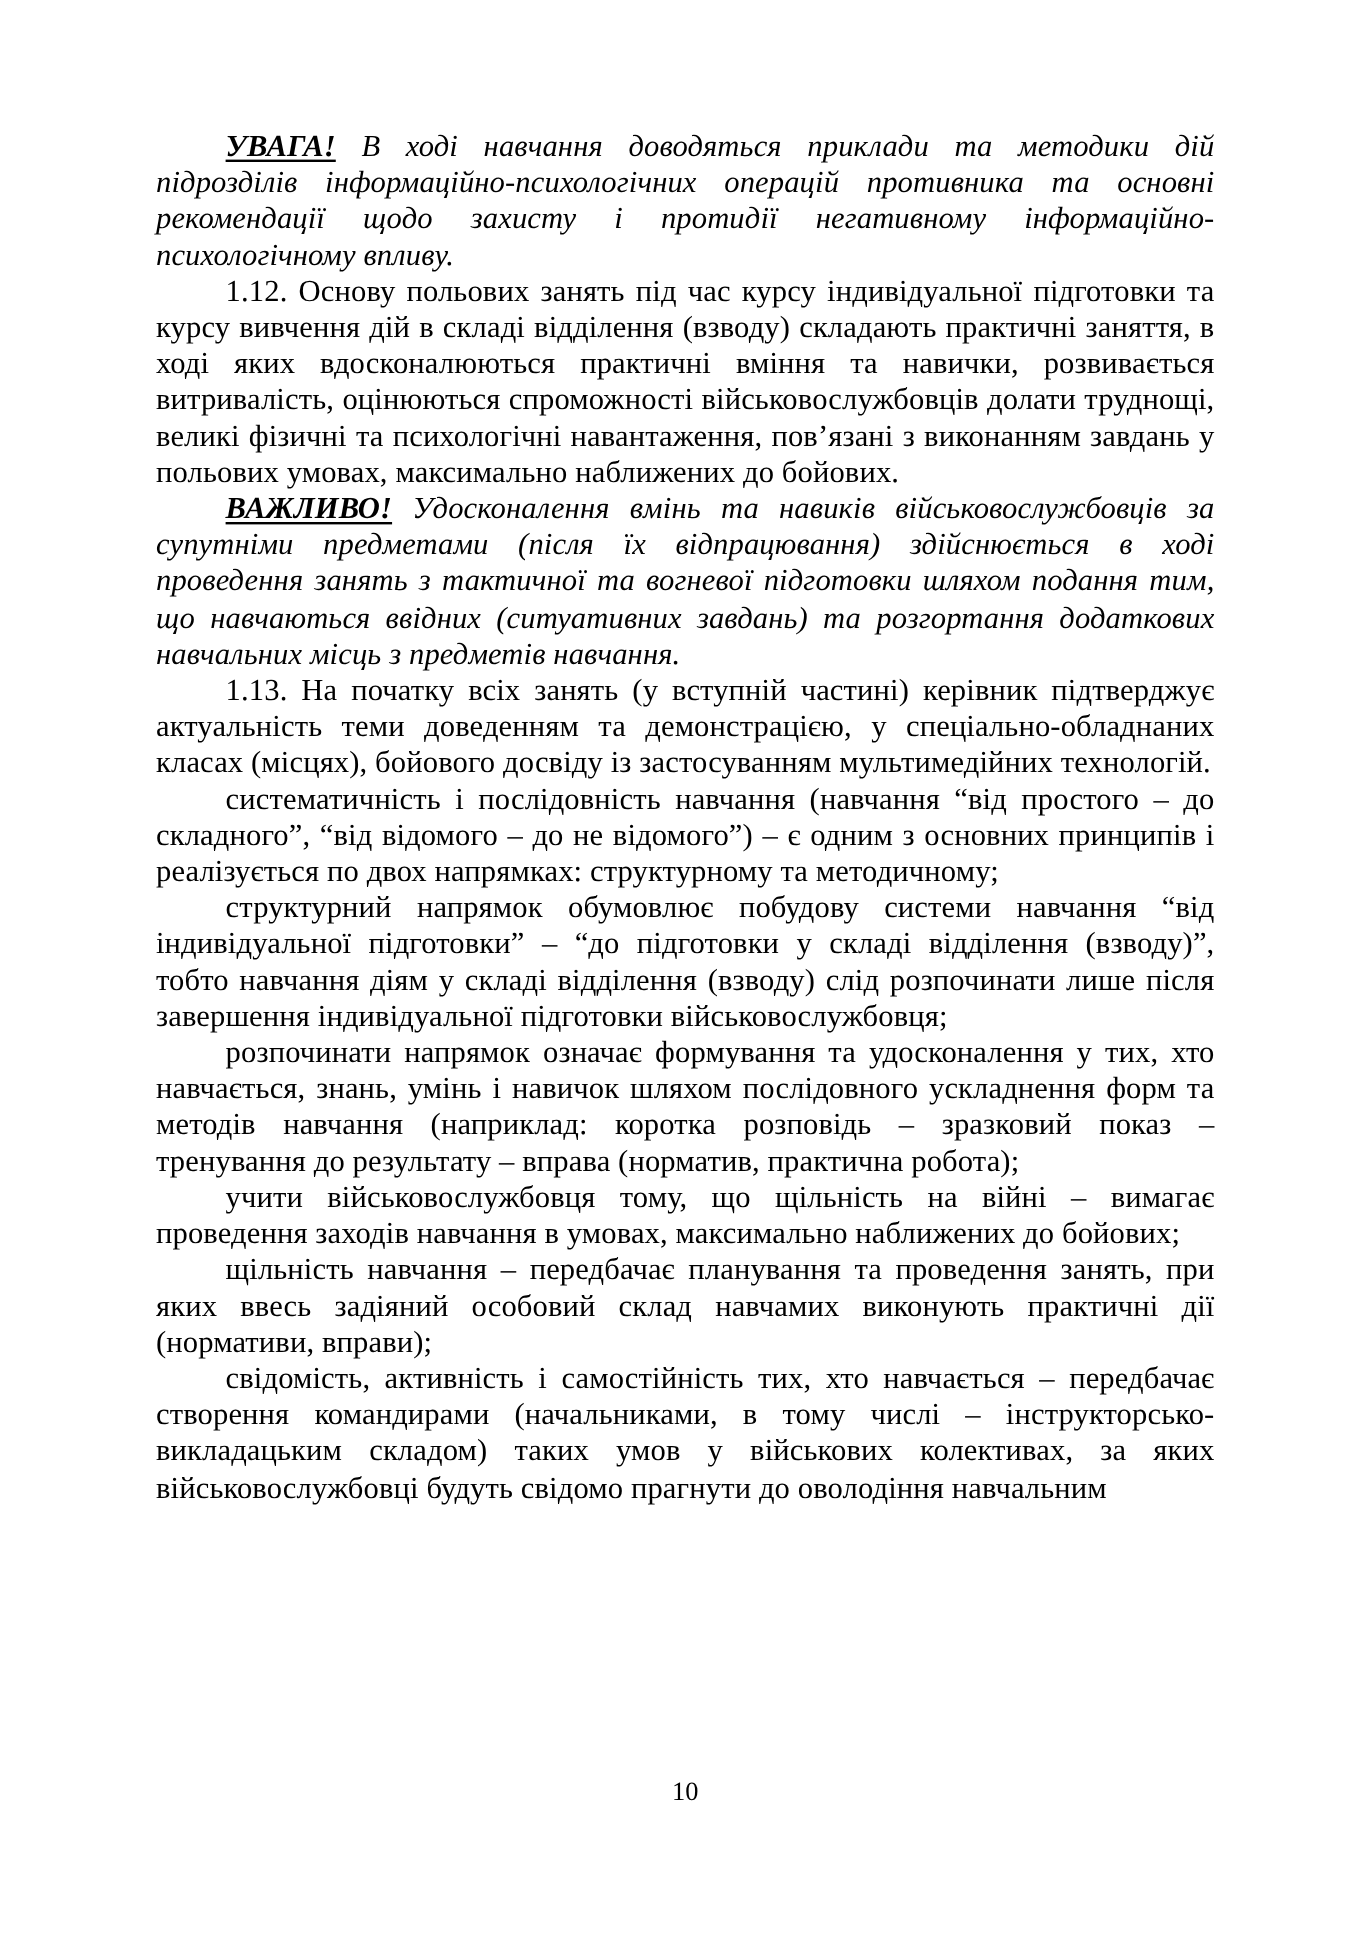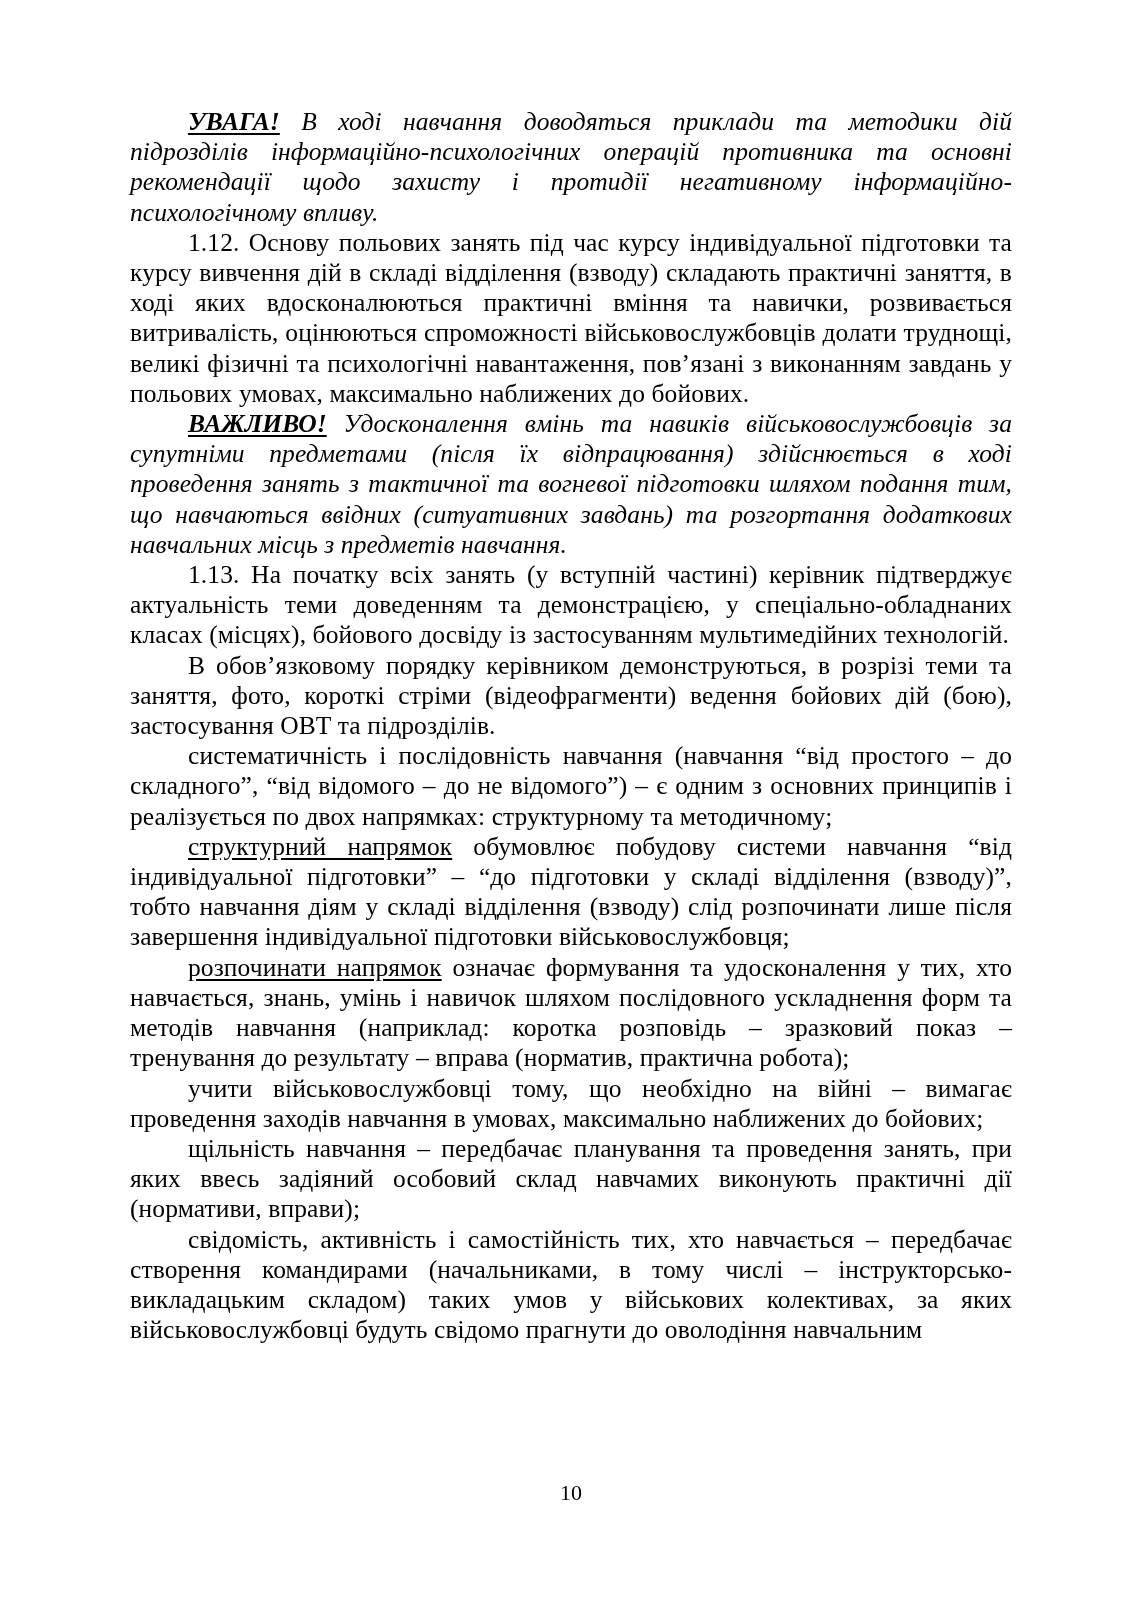--- a/index.html
+++ b/index.html
@@ -58,21 +58,20 @@
     font-style: italic;
     text-decoration: underline;
     text-underline-offset: 3px;
   }
 
   .bold-run {
     font-weight: normal;
   }
 
   .underline-run {
-    text-decoration: underline;
     text-underline-offset: 3px;
     margin-top: 12px;
   }
 
   .page-number {
     position: absolute;
     left: 0;
     top: 1478px;
     width: 1142px;
     text-align: center;
@@ -89,30 +88,29 @@
   <div class="content">
 
     <p class="para-italic"><span class="lead">УВАГА!</span><span> В ході навчання доводяться приклади та методики дій підрозділів інформаційно-психологічних операцій противника та основні рекомендації щодо захисту і протидії негативному інформаційно-психологічному впливу.</span></p>
 
     <p class="para-normal"><span>1.12. Основу польових занять під час курсу індивідуальної підготовки та курсу вивчення дій в складі відділення (взводу) складають практичні заняття, в ході яких вдосконалюються практичні вміння та навички, розвивається витривалість, оцінюються спроможності військовослужбовців долати труднощі, великі фізичні та психологічні навантаження, пов’язані з виконанням завдань у польових умовах, максимально наближених до бойових.</span></p>
 
     <p class="para-italic"><span class="lead">ВАЖЛИВО!</span><span> Удосконалення вмінь та навиків військовослужбовців за супутніми предметами (після їх відпрацювання) здійснюється в ході проведення занять з тактичної та вогневої підготовки шляхом подання тим, що навчаються ввідних (ситуативних завдань) та розгортання додаткових навчальних місць з предметів навчання.</span></p>
 
     <p class="para-normal"><span>1.13. На початку всіх занять (у вступній частині) керівник підтверджує актуальність теми доведенням та демонстрацією, у спеціально-обладнаних класах (місцях), бойового досвіду із застосуванням мультимедійних технологій.</span></p>
 
-    <p class="para-normal"><span>В обов’язковому порядку керівником демонструються, в розрізі теми та заняття, фото, короткі стріми (відеофрагменти) ведення бойових дій (бою), застосування ОВТ та підрозділів.</span></p>
 
 
     <p class="para-normal"><span class="bold-run">систематичність і послідовність навчання (навчання “від простого – до складного”, “від відомого – до не відомого”)</span><span> – є одним з основних принципів і реалізується по двох напрямках: структурному та методичному;</span></p>
 
     <p class="para-normal"><span class="underline-run">структурний напрямок</span><span> обумовлює побудову системи навчання “від індивідуальної підготовки” – “до підготовки у складі відділення (взводу)”, тобто навчання діям у складі відділення (взводу) слід розпочинати лише після завершення індивідуальної підготовки військовослужбовця;</span></p>
 
     <p class="para-normal"><span class="underline-run">розпочинати напрямок</span><span> означає формування та удосконалення у тих, хто навчається, знань, умінь і навичок шляхом послідовного ускладнення форм та методів навчання (наприклад: коротка розповідь – зразковий показ – тренування до результату – вправа (норматив, практична робота);</span></p>
 
-    <p class="para-normal"><span class="bold-run">учити військовослужбовці тому, що необхідно на війні</span><span> – вимагає проведення заходів навчання в умовах, максимально наближених до бойових;</span></p>
+    <p class="para-normal"><span class="bold-run">учити військовослужбовця тому, що щільність на війні</span><span> – вимагає проведення заходів навчання в умовах, максимально наближених до бойових;</span></p>
 
     <p class="para-normal"><span class="bold-run">щільність навчання –</span><span> передбачає планування та проведення занять, при яких ввесь задіяний особовий склад навчамих виконують практичні дії (нормативи, вправи);</span></p>
 
     <p class="para-normal"><span class="bold-run">свідомість, активність і самостійність тих, хто навчається</span><span> – передбачає створення командирами (начальниками, в тому числі – інструкторсько-викладацьким складом) таких умов у військових колективах, за яких військовослужбовці будуть свідомо прагнути до оволодіння навчальним</span></p>
 
   </div>
 
   <div class="page-number">10</div>
 
 </div>

